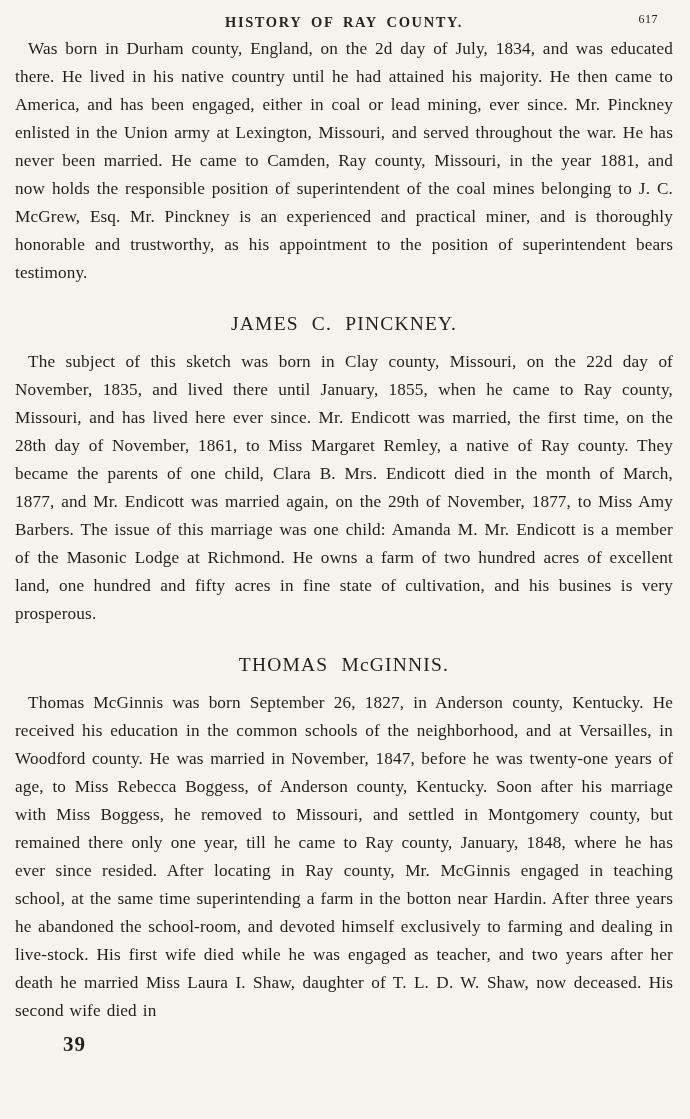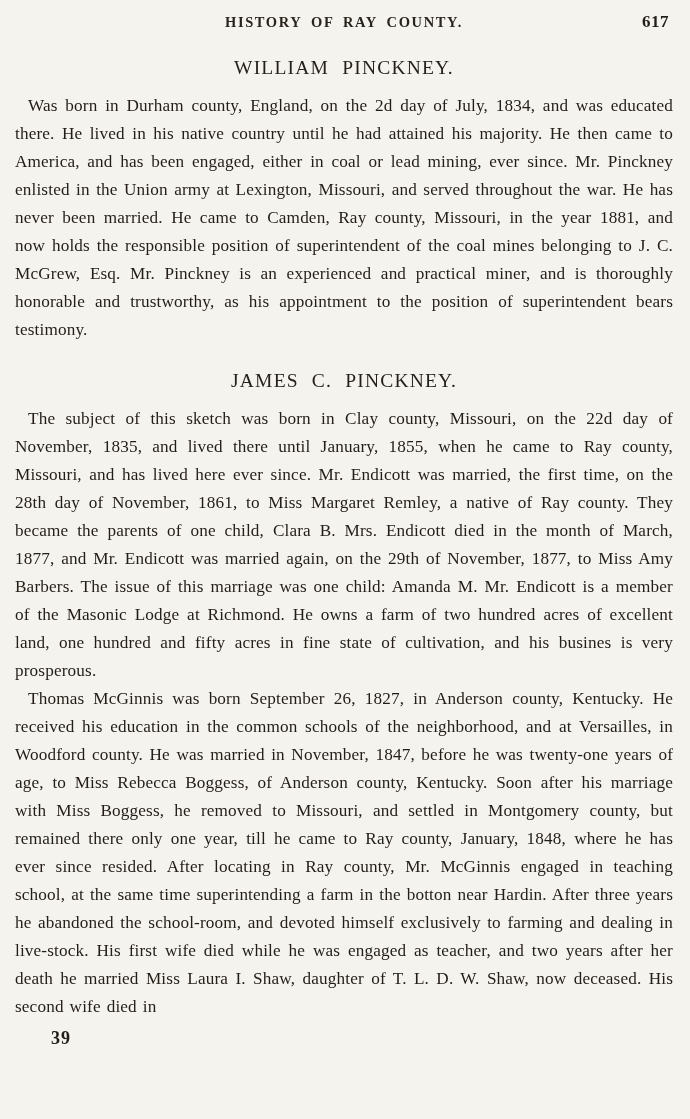--- a/index.html
+++ b/index.html
@@ -27,24 +27,24 @@
   .running-head {
     display: inline-block;
     font-size: 14.5px;
     font-weight: bold;
     letter-spacing: 1.6px;
     word-spacing: 4px;
     color: #2a241e;
   }
   .page-number {
     position: absolute;
-    right: 4px;
+    right: 15px;
     top: -1px;
-    font-size: 17px;
-    font-weight: bold;
+    font-size: 12px;
+    font-weight: normal;
     letter-spacing: 0.5px;
   }
   .section-heading {
     text-align: center;
     font-size: 19.5px;
     font-weight: 500;
     letter-spacing: 1.2px;
     word-spacing: 7px;
     margin: 26px 0 13px 0;
     color: #241f19;
@@ -56,39 +56,39 @@
     font-size: 17.2px;
     line-height: 28px;
     text-align: justify;
     text-indent: 13px;
     letter-spacing: 0.15px;
     word-spacing: 1.5px;
     margin: 0;
     color: #231d17;
   }
   .signature-mark {
-    margin: 7px 0 0 36px;
-    font-size: 18px;
+    margin: 7px 0 0 48px;
+    font-size: 21px;
     font-weight: bold;
     letter-spacing: 1px;
   }
 </style>
 </head>
 <body>
 
 <div class="page">
 
   <div class="running-head-row">
     <span class="running-head">HISTORY OF RAY COUNTY.</span>
     <span class="page-number">617</span>
   </div>
 
-  <h2 class="section-heading first">WILLIAM PINCKNEY.</h2>
   <p class="section-body">Was born in Durham county, England, on the 2d day of July, 1834, and was educated there. He lived in his native country until he had attained his majority. He then came to America, and has been engaged, either in coal or lead mining, ever since. Mr. Pinckney enlisted in the Union army at Lexington, Missouri, and served throughout the war. He has never been married. He came to Camden, Ray county, Missouri, in the year 1881, and now holds the responsible position of superintendent of the coal mines belonging to J. C. McGrew, Esq. Mr. Pinckney is an experienced and practical miner, and is thoroughly honorable and trustworthy, as his appointment to the position of superintendent bears testimony.</p>
 
   <h2 class="section-heading">JAMES C. PINCKNEY.</h2>
   <p class="section-body">The subject of this sketch was born in Clay county, Missouri, on the 22d day of November, 1835, and lived there until January, 1855, when he came to Ray county, Missouri, and has lived here ever since. Mr. Endicott was married, the first time, on the 28th day of November, 1861, to Miss Margaret Remley, a native of Ray county. They became the parents of one child, Clara B. Mrs. Endicott died in the month of March, 1877, and Mr. Endicott was married again, on the 29th of November, 1877, to Miss Amy Barbers. The issue of this marriage was one child: Amanda M. Mr. Endicott is a member of the Masonic Lodge at Richmond. He owns a farm of two hundred acres of excellent land, one hundred and fifty acres in fine state of cultivation, and his busines is very prosperous.</p>
 
+  <h2 class="section-heading">THOMAS McGINNIS.</h2>
   <p class="section-body">Thomas McGinnis was born September 26, 1827, in Anderson county, Kentucky. He received his education in the common schools of the neighborhood, and at Versailles, in Woodford county. He was married in November, 1847, before he was twenty-one years of age, to Miss Rebecca Boggess, of Anderson county, Kentucky. Soon after his marriage with Miss Boggess, he removed to Missouri, and settled in Montgomery county, but remained there only one year, till he came to Ray county, January, 1848, where he has ever since resided. After locating in Ray county, Mr. McGinnis engaged in teaching school, at the same time superintending a farm in the botton near Hardin. After three years he abandoned the school-room, and devoted himself exclusively to farming and dealing in live-stock. His first wife died while he was engaged as teacher, and two years after her death he married Miss Laura I. Shaw, daughter of T. L. D. W. Shaw, now deceased. His second wife died in</p>
 
   <div class="signature-mark">39</div>
 
 </div>
 
 </body></html>

